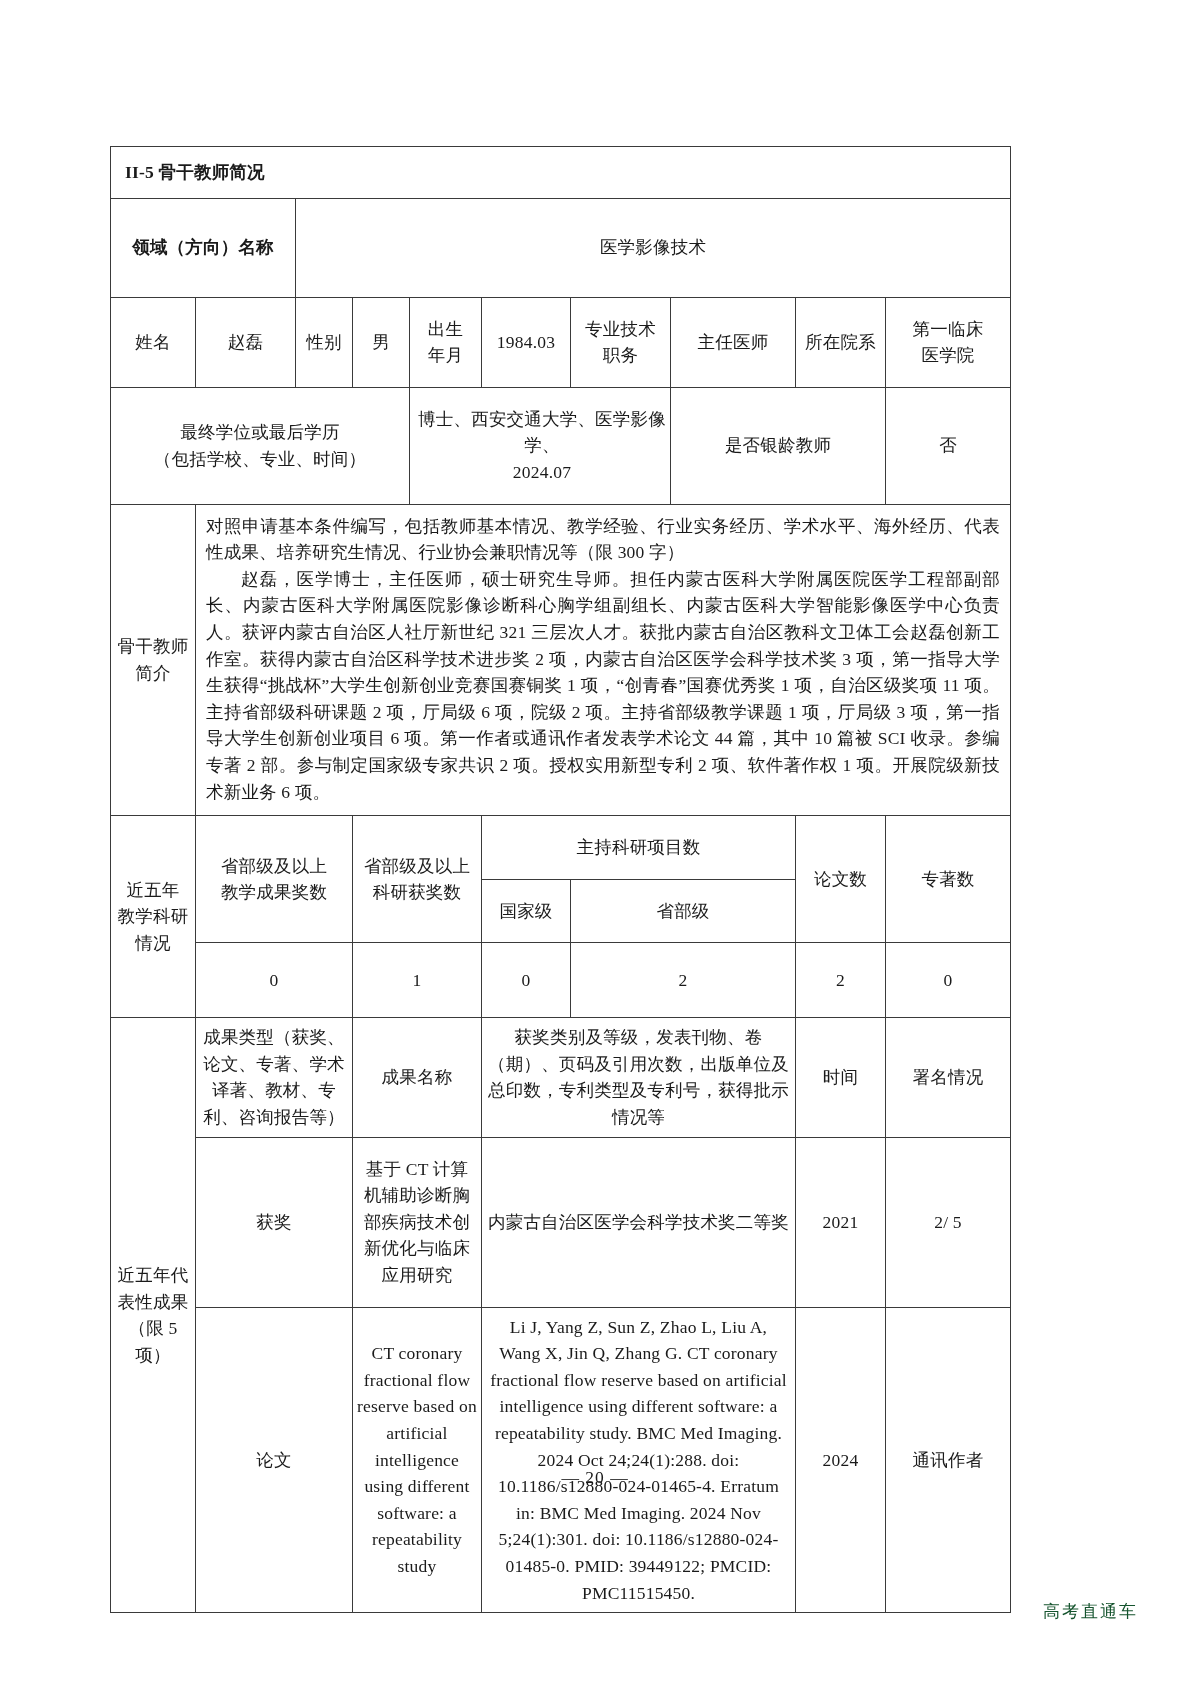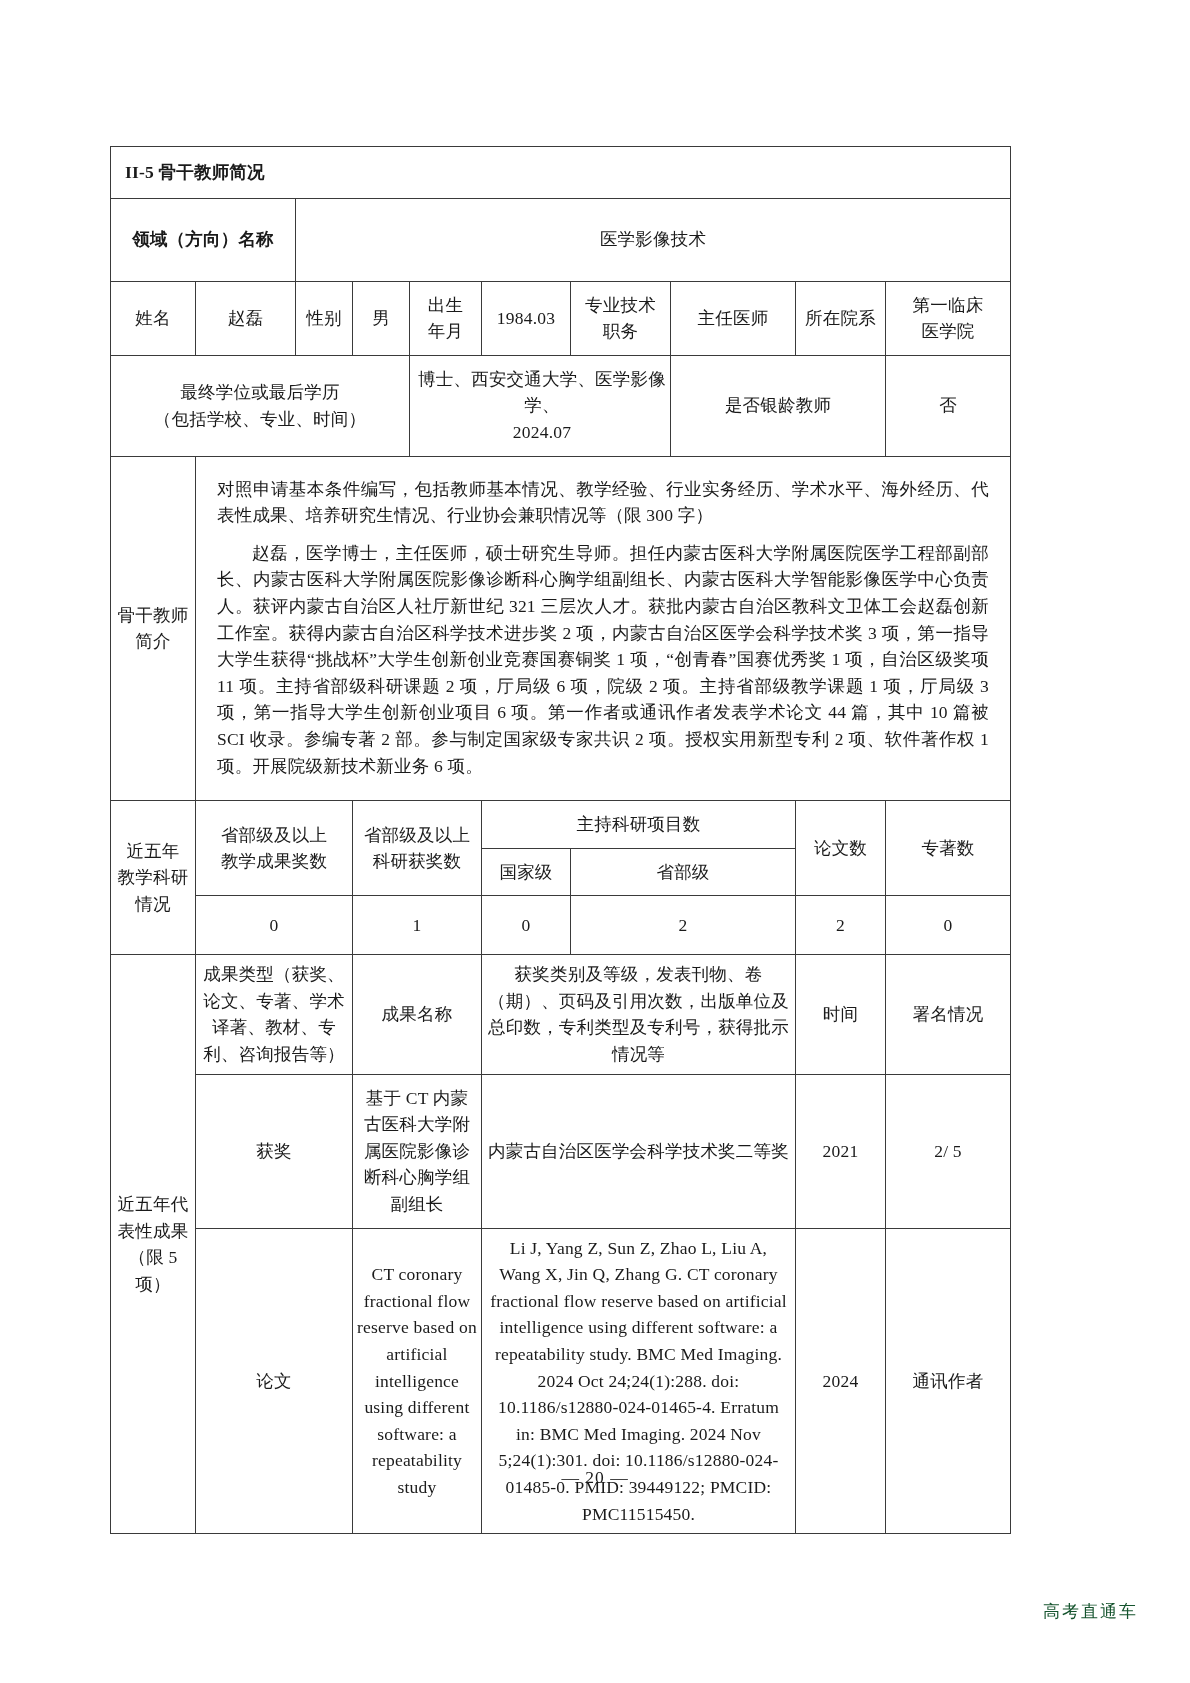--- a/index.html
+++ b/index.html
@@ -26,21 +26,21 @@
     left: 110px;
     top: 146px;
     width: 900px;
     border-collapse: collapse;
     table-layout: fixed;
   }
   .doc-table td {
     border: 1px solid #3a3a3a;
     vertical-align: middle;
     text-align: center;
-    padding: 10px 4px;
+    padding: 18px 4px;
     font-size: 17.5px;
     line-height: 1.52;
     letter-spacing: 0.2px;
   }
   .sec-title {
     text-align: left !important;
     font-weight: bold;
     padding: 12px 14px !important;
     font-size: 19px;
     letter-spacing: 1px;
@@ -60,21 +60,21 @@
     padding-left: 8px !important;
   }
   .bio-cell {
     text-align: left !important;
     padding: 8px 10px 10px 10px !important;
     line-height: 1.78;
     font-size: 17.3px;
     letter-spacing: 0.1px;
   }
   .bio-cell p {
-    margin: 11px;
+    margin: 0;
     text-align: justify;
     text-justify: inter-ideograph;
   }
   .bio-cell p.indent {
     text-indent: 2em;
   }
   .vlabel {
     font-size: 17.5px;
     line-height: 1.62;
   }
@@ -243,21 +243,21 @@
       </td>
       <td class="hdr-desc" colspan="2">成果类型（获奖、论文、专著、学术译著、教材、专利、咨询报告等）</td>
       <td class="hdr-desc" colspan="2">成果名称</td>
       <td class="hdr-desc" colspan="3">获奖类别及等级，发表刊物、卷（期）、页码及引用次数，出版单位及总印数，专利类型及专利号，获得批示情况等</td>
       <td class="hdr-desc">时间</td>
       <td class="hdr-desc">署名情况</td>
     </tr>
 
     <tr>
       <td class="ach-name" colspan="2">获奖</td>
-      <td class="ach-name" colspan="2">基于 CT 内蒙古医科大学附属医院影像诊断科心胸学组副组长</td>
+      <td class="ach-name" colspan="2">基于 CT 计算机辅助诊断胸部疾病技术创新优化与临床应用研究</td>
       <td class="ach-detail" colspan="3">内蒙古自治区医学会科学技术奖二等奖</td>
       <td>2021</td>
       <td>2/ 5</td>
     </tr>
 
     <tr>
       <td class="ach-name" colspan="2">论文</td>
       <td class="paper-title" colspan="2">CT coronary fractional flow reserve based on artificial intelligence using different software: a repeatability study</td>
       <td class="cite-cell" colspan="3">Li J, Yang Z, Sun Z, Zhao L, Liu A, Wang X, Jin Q, Zhang G. CT coronary fractional flow reserve based on artificial intelligence using different software: a repeatability study. BMC Med Imaging. 2024 Oct 24;24(1):288. doi: 10.1186/s12880-024-01465-4. Erratum in: BMC Med Imaging. 2024 Nov 5;24(1):301. doi: 10.1186/s12880-024-01485-0. PMID: 39449122; PMCID: PMC11515450.</td>
       <td>2024</td>

